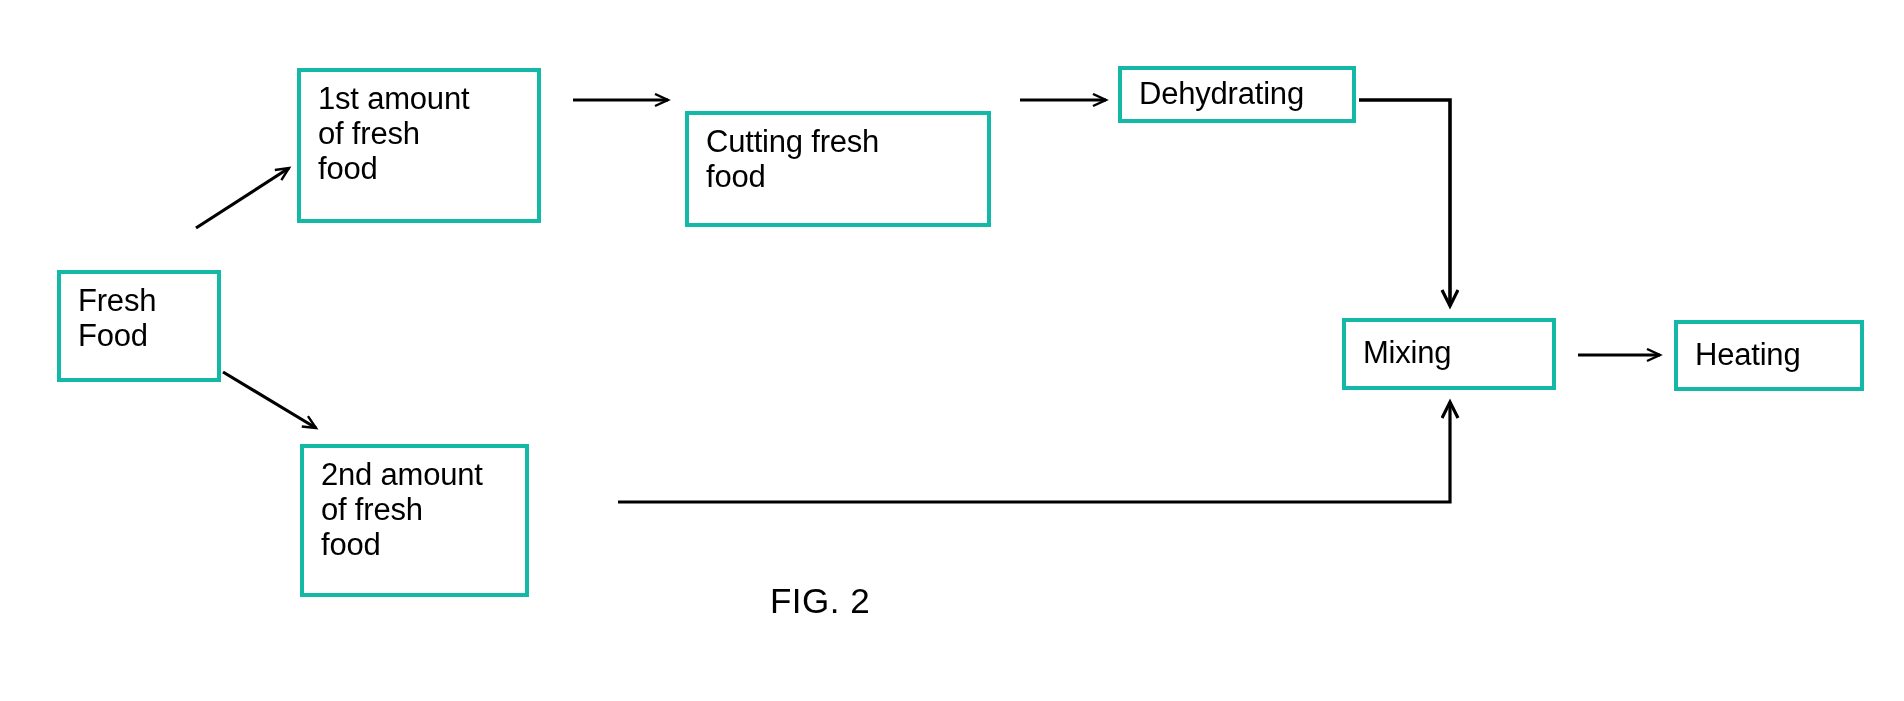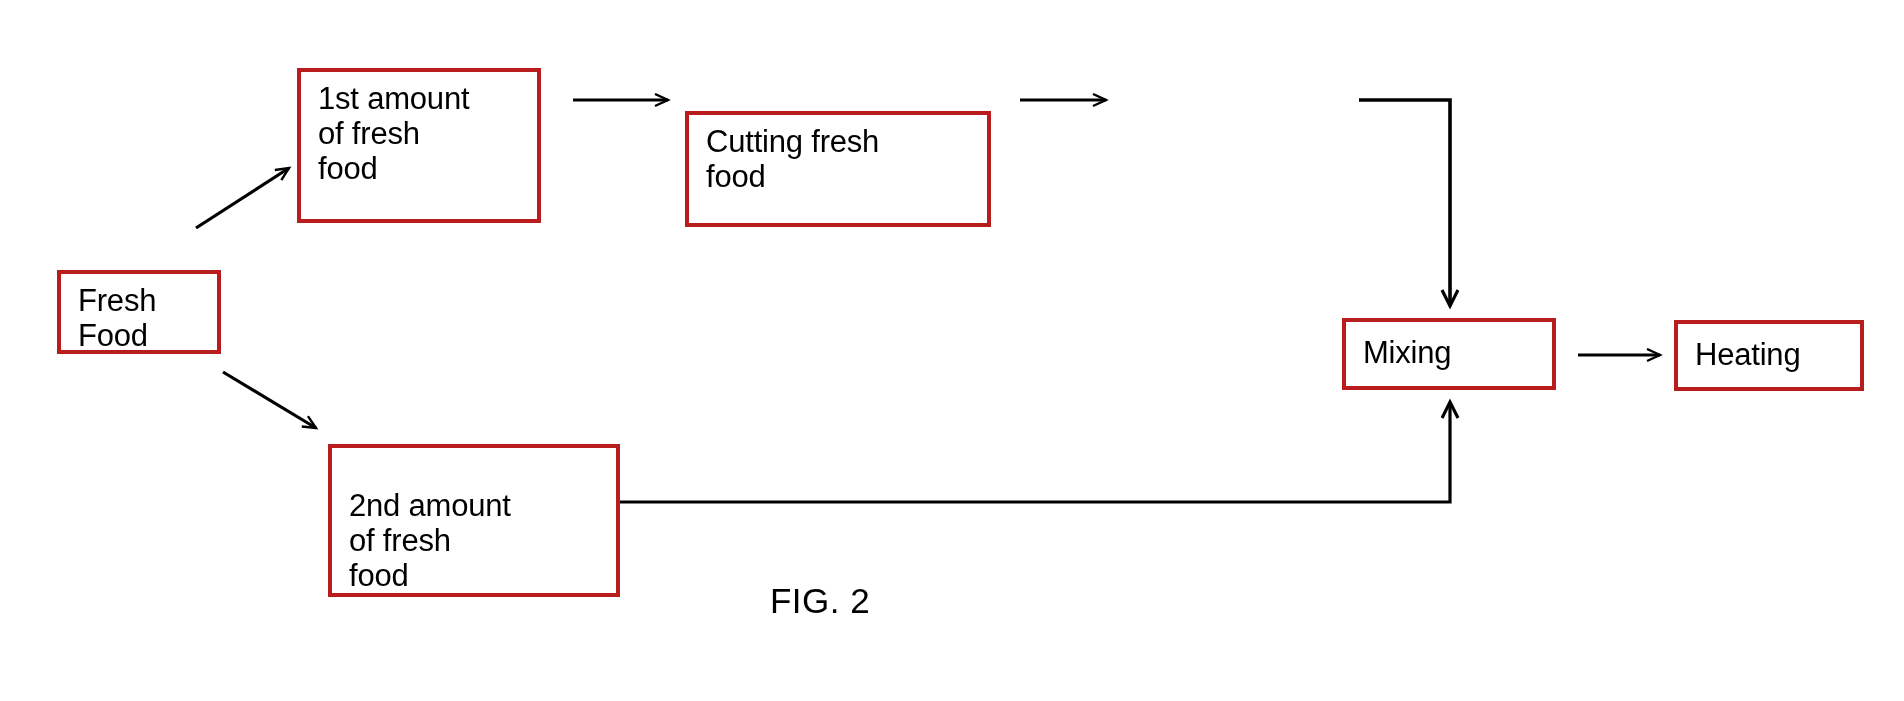--- a/index.html
+++ b/index.html
@@ -22,21 +22,21 @@
     position: absolute;
     left: 0;
     top: 0;
     width: 1904px;
     height: 701px;
   }
   .node {
     position: absolute;
     box-sizing: border-box;
     background: #ffffff;
-    border: 4px solid #b91c1c;
+    border: 4px solid #14b8a6;
     display: flex;
     align-items: flex-start;
     justify-content: flex-start;
     z-index: 2;
   }
   .node-label {
     font-family: "Liberation Sans", sans-serif;
     font-size: 31px;
     line-height: 1.13;
     color: #000000;
@@ -45,21 +45,21 @@
     letter-spacing: -0.2px;
   }
   .node.single-line {
     align-items: center;
   }
   .node.single-line .node-label {
     padding: 0 0 2px 17px;
   }
 
   
-  #node-fresh-food        { left: 57px;   top: 270px; width: 164px; height: 84px; }
+  #node-fresh-food        { left: 57px;   top: 270px; width: 164px; height: 112px; }
   #node-first-amount      { left: 297px;  top: 68px;  width: 244px; height: 155px; }
   #node-cutting           { left: 685px;  top: 63px;  width: 306px; height: 116px; margin-top: 48px; }
   #node-dehydrating       { left: 1118px; top: 66px;  width: 238px; height: 57px;  }
   #node-mixing            { left: 1342px; top: 318px; width: 214px; height: 72px;  }
   #node-heating           { left: 1674px; top: 320px; width: 190px; height: 71px;  }
 
   #fig-caption {
     position: absolute;
     left: 712px;
     top: 581px;
@@ -114,30 +114,33 @@
     <span class="node-label">1st amount
 of fresh
 food</span>
   </div>
 
   <div class="node" id="node-cutting">
     <span class="node-label">Cutting fresh
 food</span>
   </div>
 
+  <div class="node single-line" id="node-dehydrating">
+    <span class="node-label">Dehydrating</span>
+  </div>
 
   <div class="node single-line" id="node-heating">
     <span class="node-label">Heating</span>
   </div>
 
   <div class="node single-line" id="node-mixing">
     <span class="node-label">Mixing</span>
   </div>
 
-  <div class="node" id="node-second-amount" style="left:328px; top:444px; width:292px; height:153px;align-items:flex-end;">
+  <div class="node" id="node-second-amount" style="left:300px; top:444px; width:229px; height:153px;">
     <span class="node-label">2nd amount
 of fresh
 food</span>
   </div>
 
   <div id="fig-caption">FIG. 2</div>
 
 </div>
 
 </body></html>

